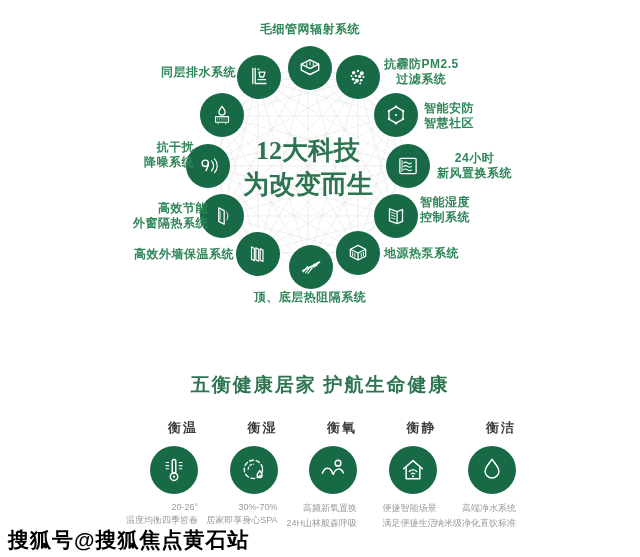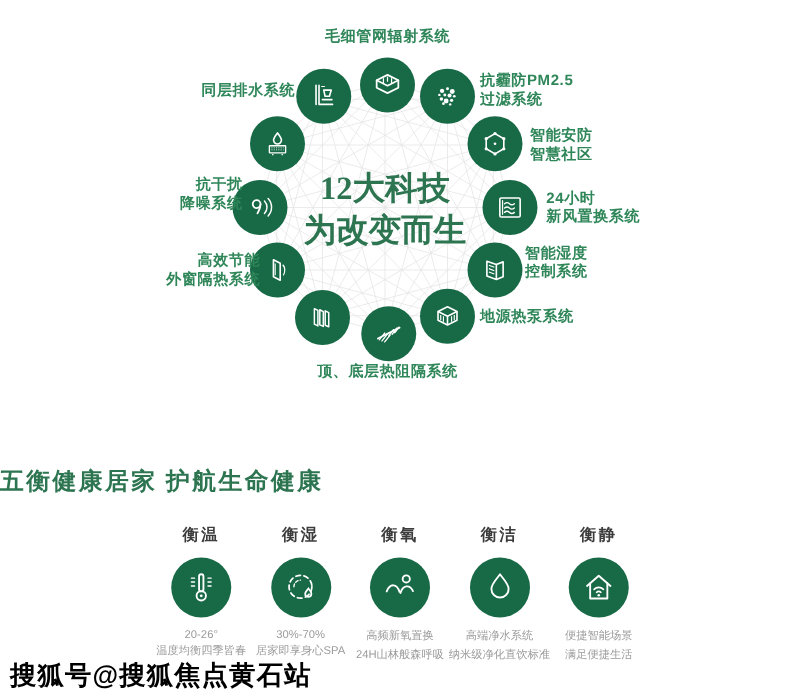--- a/index.html
+++ b/index.html
@@ -3,31 +3,31 @@
 <meta charset="utf-8">
 <style>
   html,body{margin:0;padding:0;background:#fff;}
   .stage{position:relative;width:640px;height:557px;background:#ffffff;overflow:hidden;
          font-family:"Liberation Sans",sans-serif;}
   
   .web{position:absolute;left:203px;top:61px;}
   .sys-icon{position:absolute;width:44px;height:44px;border-radius:50%;
             background:var(--circle-green,#186a47);display:flex;align-items:center;justify-content:center;}
   .sys-label{position:absolute;font-size:12px;font-weight:bold;color:var(--label-green,#2f8659);
-             line-height:15px;white-space:pre-line;letter-spacing:0.5px;}
+             line-height:15px;white-space:pre-line;letter-spacing:0.5px;text-align:center;}
   .center-title{position:absolute;left:188px;top:136px;width:240px;text-align:center;
                 color:var(--title-green,#2e7c55);font-family:Liberation Serif, serif;font-weight:bold;}
   .center-title .l1{font-size:26px;line-height:30px;}
   .center-title .l2{font-size:26px;line-height:30px;margin-top:4px;}
   
-  .fb-title{position:absolute;left:0;right:0;top:372px;
+  .fb-title{position:absolute;left:0;right:0;top:372px;text-align:center;
             font-family:"Liberation Serif",serif;font-weight:bold;font-size:19px;
             color:var(--title-green,#2e7c55);letter-spacing:2px;}
   .fb-row{position:absolute;left:124px;top:419px;width:392px;display:flex;justify-content:space-between;}
-  .fb-item{width:74px;display:flex;flex-direction:column;align-items:center;}
+  .fb-item{width:74px;display:flex;flex-direction:column;align-items:flex-end;}
   .fb-name{font-size:13px;font-family:"Liberation Serif",serif;font-weight:bold;color:#3c3c3c;letter-spacing:2px;}
   .fb-circle{margin-top:9px;width:48px;height:48px;border-radius:50%;
              background:var(--circle-green,#186a47);display:flex;align-items:center;justify-content:center;}
   .fb-line1{margin-top:8px;font-size:9px;color:#9b9b9b;white-space:nowrap;}
   .fb-line2{margin-top:2px;font-size:9px;color:#9b9b9b;white-space:nowrap;}
   
   .watermark{position:absolute;left:8px;top:526px;font-size:21px;font-weight:bold;color:#000000;
              letter-spacing:1px;white-space:nowrap;
              text-shadow:-1px -1px 0 #fff,1px -1px 0 #fff,-1px 1px 0 #fff,1px 1px 0 #fff,
                          0 -1px 0 #fff,0 1px 0 #fff,-1px 0 0 #fff,1px 0 0 #fff;}
@@ -220,20 +220,21 @@
   <div class="sys-label" style="left:384px;top:57px">抗霾防PM2.5
 过滤系统</div>
   <div class="sys-label" style="left:424px;top:101px">智能安防
 智慧社区</div>
   <div class="sys-label" style="left:437px;top:151px">24小时
 新风置换系统</div>
   <div class="sys-label" style="left:420px;top:195px">智能湿度
 控制系统</div>
   <div class="sys-label" style="left:384px;top:246px">地源热泵系统</div>
   <div class="sys-label" style="left:220px;top:290px;width:180px;text-align:center">顶、底层热阻隔系统</div>
+  <div class="sys-label" style="left:118px;top:247px;width:116px;text-align:right">高效外墙保温系统</div>
   <div class="sys-label" style="left:96px;top:201px;width:112px;text-align:right">高效节能
 外窗隔热系统</div>
   <div class="sys-label" style="left:96px;top:140px;width:98px;text-align:right">抗干扰
 降噪系统</div>
   <div class="sys-label" style="left:118px;top:65px;width:118px;text-align:right">同层排水系统</div>
 
   <div class="fb-title">五衡健康居家 护航生命健康</div>
 
   <div class="fb-row">
     <div class="fb-item">
@@ -267,38 +268,38 @@
         <svg class="ic" width="30" height="30" viewBox="0 0 24 24" fill="none" stroke="#fff" stroke-width="1.2" stroke-linecap="round">
           <circle cx="16" cy="6.5" r="2.3"></circle>
           <path d="M3.5 14.5c2.2-5.5 6.6-5 8.2.3"></path>
           <path d="M12.3 15.5c1.6-5.2 5.9-5.6 8-1.2"></path>
         </svg>
       </div>
       <div class="fb-line1">高频新氧置换</div>
       <div class="fb-line2">24H山林般森呼吸</div>
     </div>
     <div class="fb-item">
-      <div class="fb-name">衡洁</div>
-      <div class="fb-circle">
-        <svg class="ic" width="30" height="30" viewBox="0 0 24 24" fill="none" stroke="#fff" stroke-width="1.2" stroke-linejoin="round">
-          <path d="M12 3.5c3 4.2 5.5 6.3 5.5 9.4a5.5 5.5 0 1 1-11 0C6.5 9.8 9 7.7 12 3.5Z"></path>
-        </svg>
-      </div>
-      <div class="fb-line1">高端净水系统</div>
-      <div class="fb-line2">纳米级净化直饮标准</div>
-    </div>
-    <div class="fb-item">
       <div class="fb-name">衡静</div>
       <div class="fb-circle">
         <svg class="ic" width="30" height="30" viewBox="0 0 24 24" fill="none" stroke="#fff" stroke-width="1.2" stroke-linecap="round" stroke-linejoin="round">
           <path d="M4.5 11 12 4.5 19.5 11"></path>
             <path d="M6.5 9.3V19h11V9.3"></path>
           <path d="M9 13.2a4.2 4.2 0 0 1 6 0M10.6 15.1a2.1 2.1 0 0 1 2.8 0" stroke-width="1"></path>
           <circle cx="12" cy="16.9" r="0.8" fill="#fff" stroke="none"></circle>
         </svg>
       </div>
       <div class="fb-line1">便捷智能场景</div>
       <div class="fb-line2">满足便捷生活</div>
     </div>
+    <div class="fb-item">
+      <div class="fb-name">衡洁</div>
+      <div class="fb-circle">
+        <svg class="ic" width="30" height="30" viewBox="0 0 24 24" fill="none" stroke="#fff" stroke-width="1.2" stroke-linejoin="round">
+          <path d="M12 3.5c3 4.2 5.5 6.3 5.5 9.4a5.5 5.5 0 1 1-11 0C6.5 9.8 9 7.7 12 3.5Z"></path>
+        </svg>
+      </div>
+      <div class="fb-line1">高端净水系统</div>
+      <div class="fb-line2">纳米级净化直饮标准</div>
+    </div>
   </div>
 
   <div class="watermark">搜狐号@搜狐焦点黄石站</div>
 </div>
 
 </body></html>

